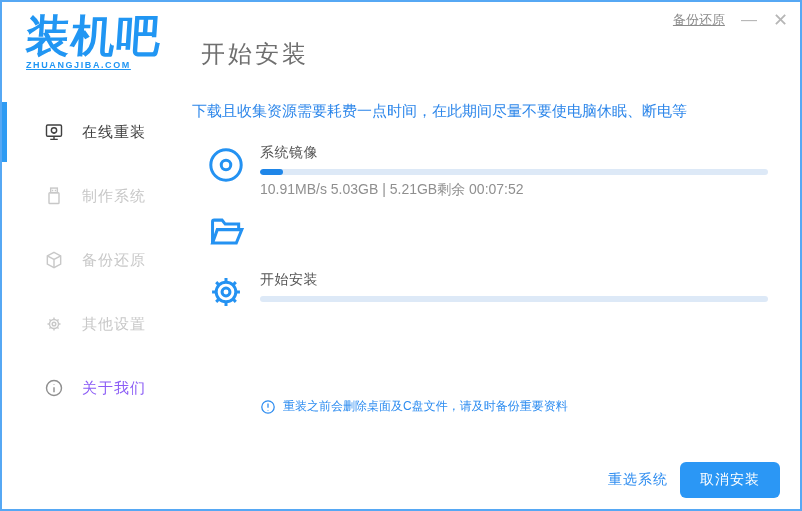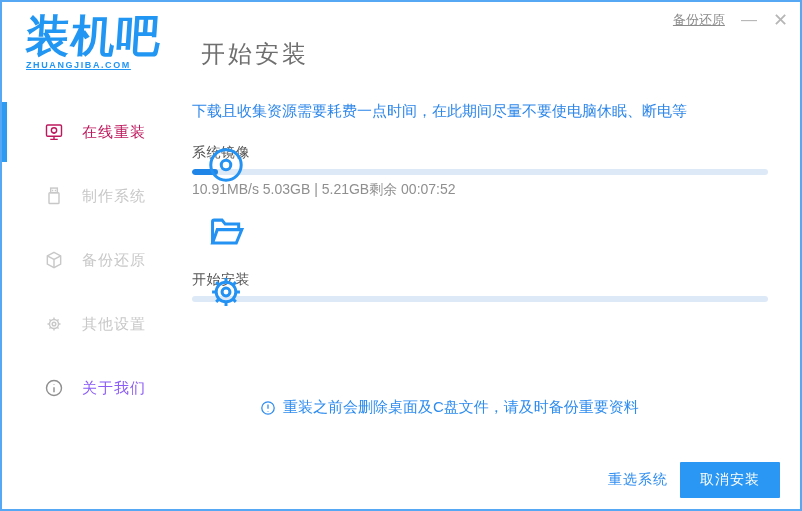--- a/index.html
+++ b/index.html
@@ -35,56 +35,56 @@
   .close-btn { font-size:18px; color:#b6b6b6; cursor:pointer; line-height:20px; }
 
   
   .sidebar { position:absolute; top:85px; left:0; width:190px; bottom:0; padding-top:13px; }
   .side-item {
     position:relative; height:64px; display:flex; align-items:center;
     padding-left:42px; color:#c8c8c8; cursor:pointer;
   }
   .side-item .icon { width:20px; height:20px; display:inline-flex; margin-right:18px; }
   .side-item .label { font-size:15px; letter-spacing:1px; }
-  .side-item.active { color:#be185d; }
+  .side-item.active { color:#404040; }
   .side-item.active::before {
     content:""; position:absolute; left:0; top:2px; bottom:2px; width:5px; background:#2e9bf3;
   }
   .side-item.about { color:#8f8f8f; }
   .side-item.about .label { color:#8b5cf6; }
 
   
   .main { position:absolute; top:85px; left:190px; right:0; bottom:0; }
   .notice {
     position:absolute; top:15px; left:0; right:30px; text-align:left;
     font-size:15px; color:#2c86ea; white-space:nowrap;
   }
   .task { position:absolute; left:0; right:0; }
   .task-1 { top:57px; } .task-2 { top:124px; } .task-3 { top:184px; }
   .task-icon { position:absolute; left:15px; top:2px; width:38px; height:38px; color:#2492f2; }
-  .task-body { margin-right:32px; }
+  .task-body { margin-left:68px; margin-right:32px; }
   .task-label { font-size:14px; color:#555; letter-spacing:.5px; }
   .bar { margin-top:7px; height:6px; background:#dde9f7; border-radius:3px; overflow:hidden; }
   .bar-fill { height:100%; background:#1f86e8; border-radius:3px; }
   .task-stats { display:flex; justify-content:flex-start; margin-top:6px;
     font-size:14px; color:#8f8f8f; }
   .task-status { margin-top:8px; font-size:14px; color:#9a9a9a; }
 
   .backup-note {
     position:absolute; top:311px; left:68px; display:flex; align-items:center;
-    color:#2d8cf0; font-size:15px;
+    color:#2d8cf0; font-size:12px;
   }
   .backup-note .icon { width:16px; height:16px; margin-right:7px; display:inline-flex; }
 
   
   .footer { position:absolute; right:20px; bottom:11px; display:flex; align-items:center; }
   .link-btn { font-size:14px; color:#2d8cf0; cursor:pointer; margin-right:12px; letter-spacing:1px; }
   .primary-btn {
     width:100px; height:36px; background:#2b97f5; color:#fff; font-size:14px;
-    border:none; cursor:pointer; letter-spacing:1px; border-radius:1px;
+    border:none; cursor:pointer; letter-spacing:1px; border-radius:6px;
     font-family:inherit;
   }
   svg { display:block; width:100%; height:100%; }
 </style>
 </head>
 <body>
 
 <div class="window">
 
   <div class="header">

